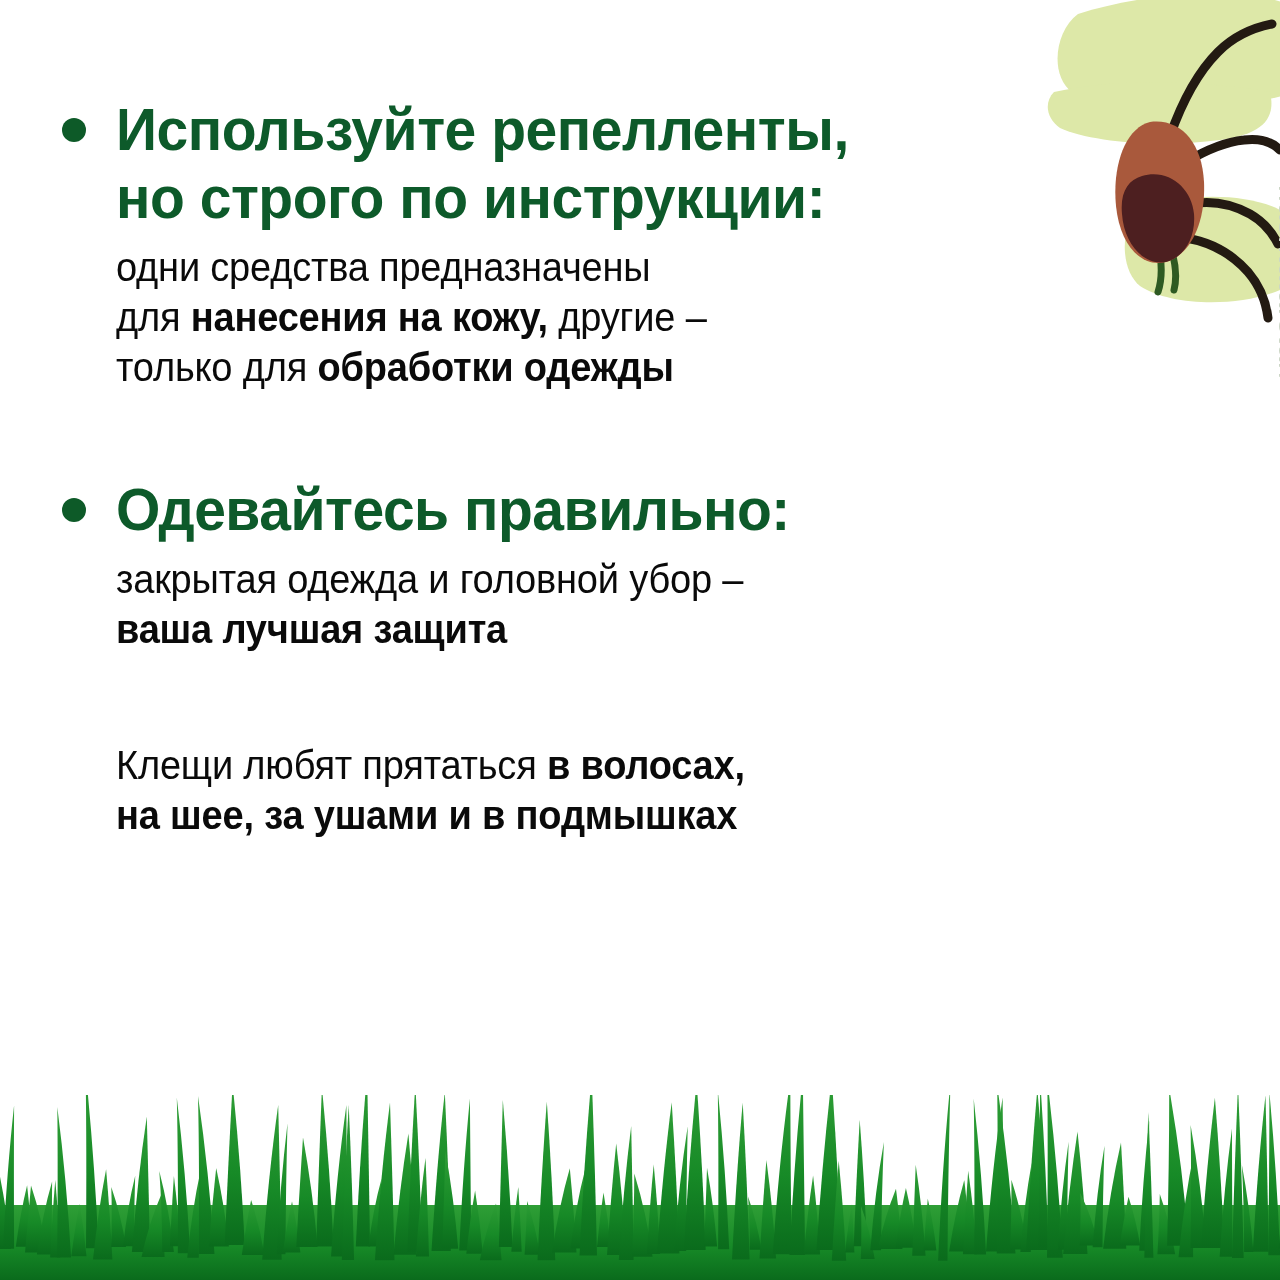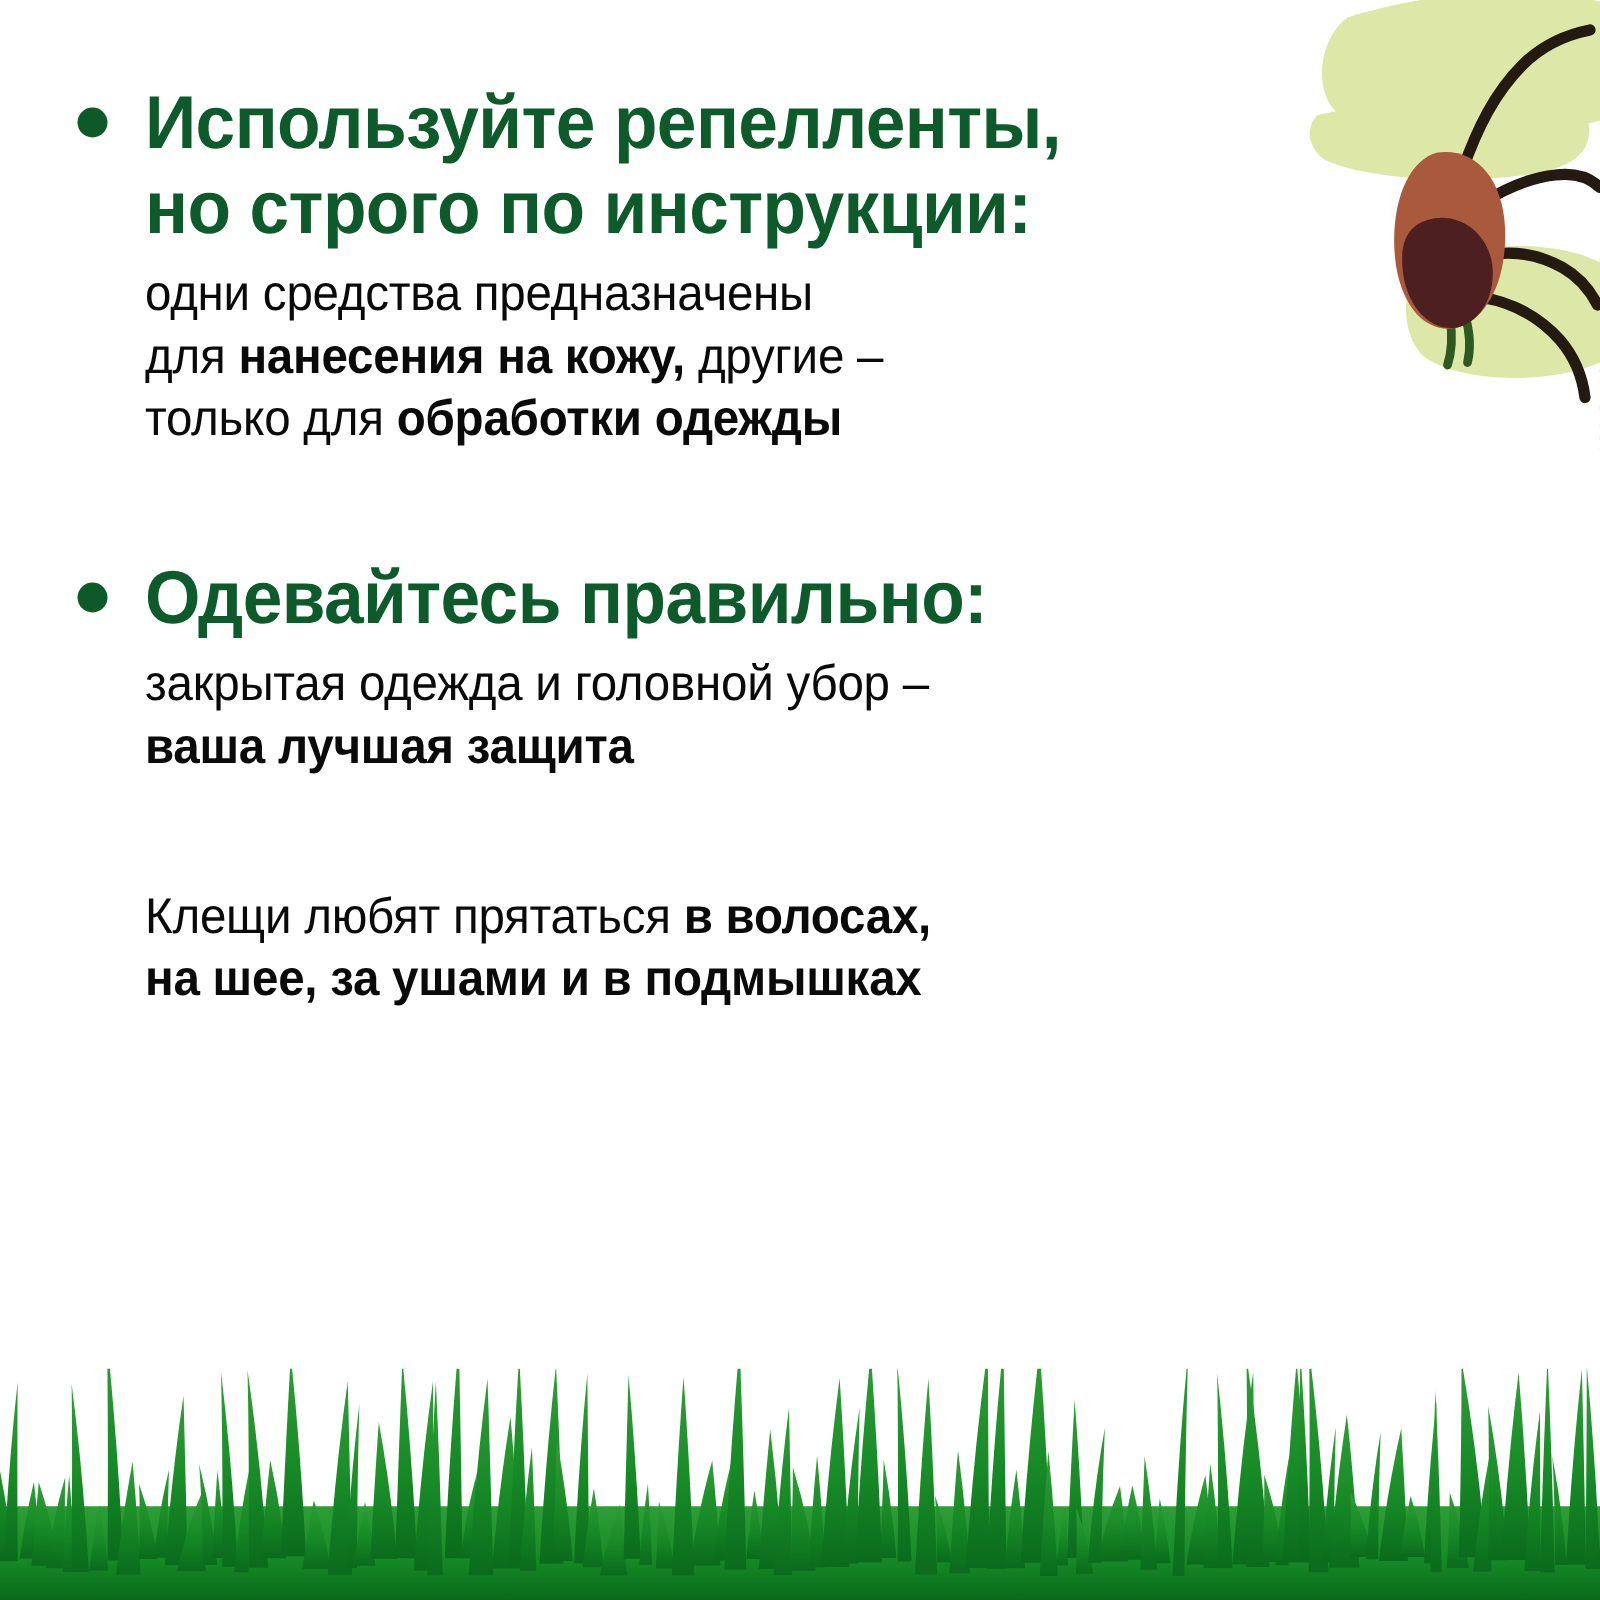--- a/index.html
+++ b/index.html
@@ -23,21 +23,21 @@
     transform-origin:right top;
     transform:rotate(90deg) translate(0,-40px);
     color:#ccd6c6;
     font-size:30px;
     letter-spacing:1px;
     font-family:"Liberation Sans","DejaVu Sans",sans-serif;
     white-space:nowrap;
   }
 
   
-  .content{position:absolute;left:0;top:0;width:1160px;padding-top:64px;}
+  .content{position:absolute;left:0;top:0;width:1160px;padding-top:96px;}
 
   .block{position:relative;margin-bottom:0;}
   .block.b1{margin-bottom:84px;}
   .block.b2{margin-bottom:86px;}
 
   .bullet-row{display:flex;align-items:flex-start;}
 
   .bullet{
     flex:0 0 auto;
     width:24px;height:24px;border-radius:50%;

